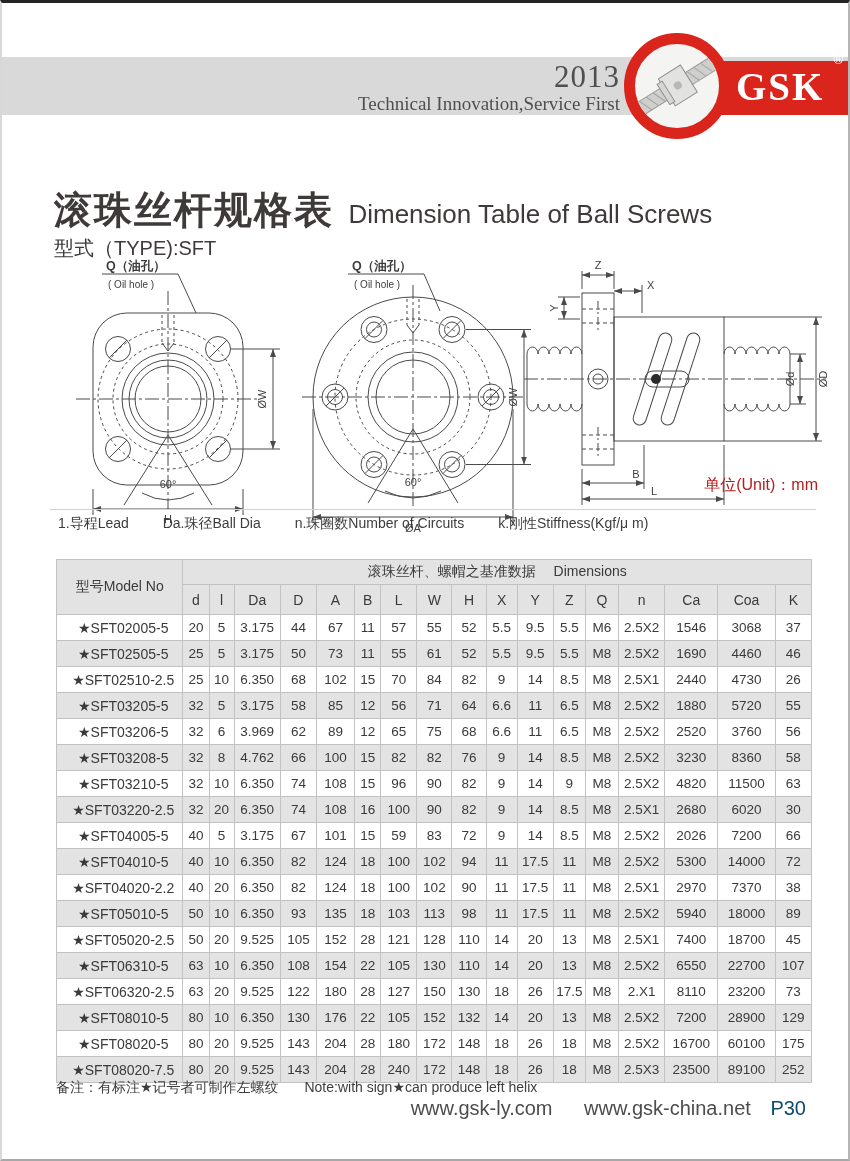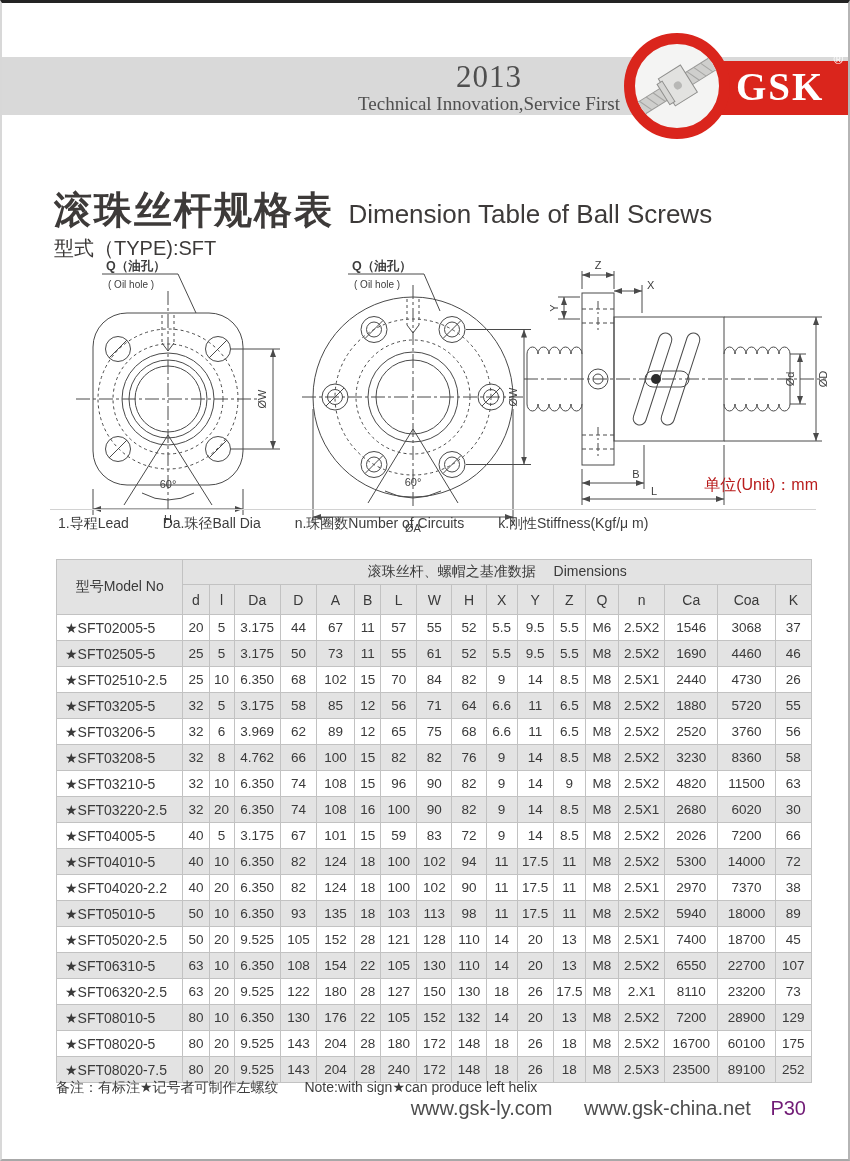--- a/index.html
+++ b/index.html
@@ -6,21 +6,21 @@
   .page{
     position:relative;width:850px;height:1161px;background:#fff;overflow:hidden;
     box-sizing:border-box;
     border-top:3px solid #232323;border-left:2px solid #d8d8d8;
     border-right:2px solid #b5b5b5;border-bottom:2px solid #a8a8a8;
     font-family:"Liberation Sans","DejaVu Sans",sans-serif;color:#3c3c3c;
   }
   
   .topbar{position:absolute;left:0;top:54px;width:100%;height:58px;background:#d9d9d9;}
   .slogan-box{
-    position:absolute;top:58px;right:228px;text-align:center;color:#4f4f4f;
+    position:absolute;top:58px;right:228px;text-align:right;color:#4f4f4f;
     font-family:"Liberation Serif","DejaVu Serif",serif;line-height:1.05;
   }
   .year{font-size:31px;letter-spacing:1px;}
   .slogan{font-size:19px;}
   .logo{position:absolute;top:30px;right:0;width:224px;height:106px;}
   .logo-bar{position:absolute;left:70px;top:28px;width:154px;height:54px;background:#da251c;}
   .logo-text{
     position:absolute;left:42px;top:3px;color:#fff;font-size:39px;font-weight:bold;
     font-family:"Liberation Serif","DejaVu Serif",serif;letter-spacing:2px;
   }
@@ -52,28 +52,28 @@
     position:absolute;left:54px;top:556px;width:756px;border-collapse:collapse;
     table-layout:fixed;font-size:13.5px;color:#3a3a3a;
   }
   table.spec th,table.spec td{
     border:1px solid #c2c2c2;text-align:center;padding:0 1px;
     height:25px;font-weight:normal;overflow:hidden;white-space:nowrap;
   }
   table.spec thead th{background:#e3e3e3;font-size:14px;}
   table.spec thead tr.h1 th{height:24px;}
   table.spec thead tr.h2 th{height:29px;}
-  table.spec td.model{text-align:left;padding-left:8px;font-size:14px;}
+  table.spec td.model{text-align:center;padding-left:8px;font-size:14px;}
   table.spec tr.stripe td{background:#e3e3e3;}
   
   .note-row{position:absolute;left:54px;top:1076px;font-size:14px;color:#3d3d3d;white-space:nowrap;}
   .note-row .en{margin-left:22px;}
   .sites-row{position:absolute;right:42px;top:1094px;font-size:20px;color:#4d4d4d;white-space:nowrap;}
   .sites-row .site{margin-left:26px;}
-  .page-no{margin-left:14px;color:#701a75;}
+  .page-no{margin-left:14px;color:#0c4a6e;}
 </style>
 </head>
 <body>
 
 <div class="page">
 
   <div class="topbar"></div>
   <div class="slogan-box">
     <div class="year">2013</div>
     <div class="slogan">Technical Innovation,Service First</div>

